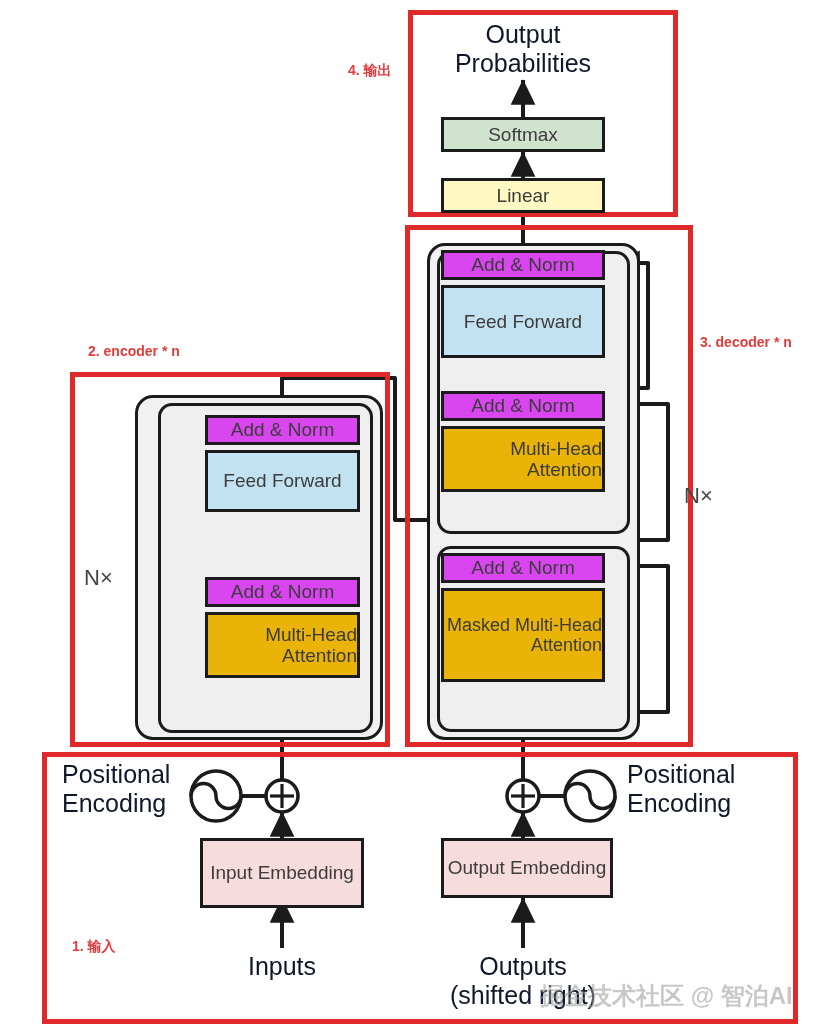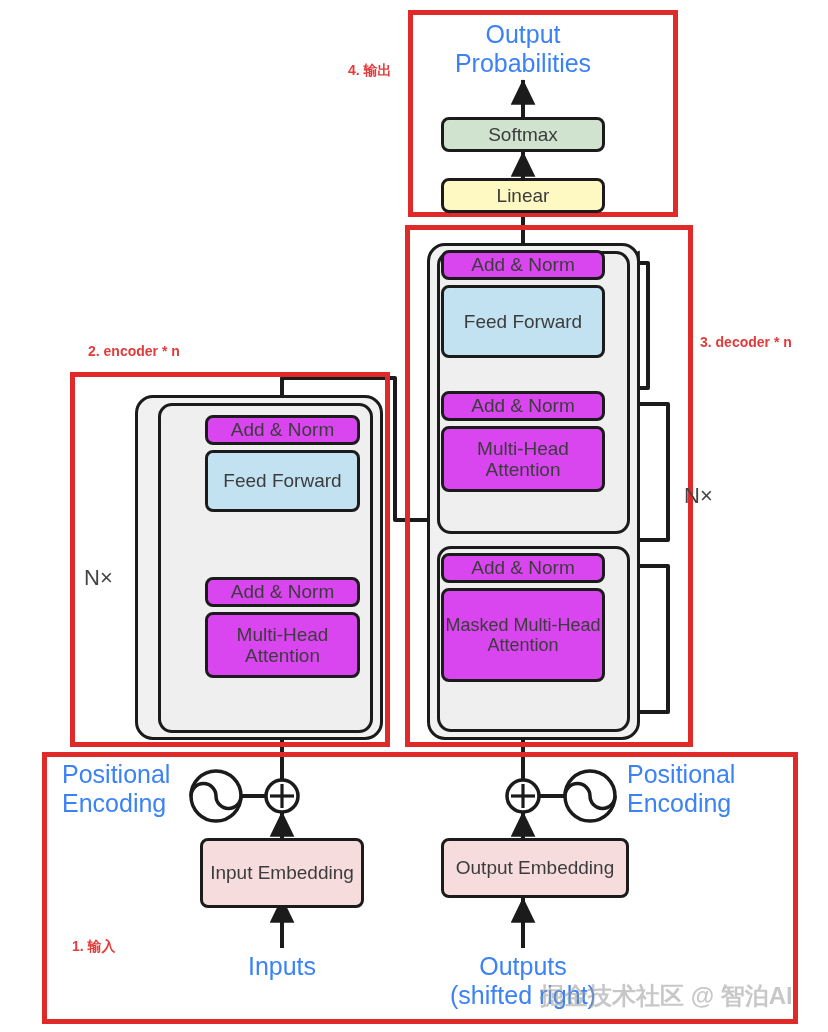--- a/index.html
+++ b/index.html
@@ -5,38 +5,38 @@
   html,body{margin:0;padding:0;background:#ffffff;}
   body{width:828px;height:1032px;position:relative;overflow:hidden;
        font-family:"Liberation Sans","DejaVu Sans",sans-serif;color:#3a3a3a;}
 
   
   .redbox{position:absolute;border:5px solid #e02a2a;box-sizing:border-box;background:transparent;}
   .redlabel{position:absolute;color:#e23b3b;font-weight:bold;font-size:14px;white-space:nowrap;
             font-family:"Liberation Sans","DejaVu Sans",sans-serif;}
 
   
-  .node{position:absolute;box-sizing:border-box;border:3px solid #1b1b1b;border-radius:8px;
-        display:flex;align-items:center;justify-content:center;text-align:center;
+  .node{position:absolute;box-sizing:border-box;border:3px solid #1b1b1b;border-radius:0;
+        display:flex;align-items:center;justify-content:center;text-align:right;
         line-height:1.12;color:#3c3c3c;font-size:19px;}
   .node.small{font-size:18px;}
   .addnorm{background:#d946ef;}
   .ff{background:#c2e2f2;}
-  .attn{background:#d946ef;}
+  .attn{background:#eab308;}
   .softmax{background:#cfe3cf;}
   .linear{background:#fef9c3;}
   .embed{background:#f7dcdd;}
 
   
   .panel{position:absolute;box-sizing:border-box;border:3px solid #1b1b1b;border-radius:18px;
          background:#f1f1f1;}
   .panel.inner{border-radius:14px;background:#efefef;}
 
   
-  .txt{position:absolute;color:#3b82f6;white-space:pre-line;line-height:1.15;}
+  .txt{position:absolute;color:#0f172a;white-space:pre-line;line-height:1.15;}
   .bigtxt{font-size:25px;text-align:center;}
   .nx{font-size:22px;color:#444;}
 
   
   svg.wires{position:absolute;left:0;top:0;width:828px;height:1032px;pointer-events:none;}
 
   
   .watermark{position:absolute;font-size:24px;color:#9a9a9a;opacity:.55;white-space:nowrap;font-weight:bold;}
 </style>
 </head>
@@ -181,21 +181,21 @@
 
 <div class="txt bigtxt" style="left:62px;top:760px;width:170px;text-align:left;">Positional
 Encoding</div>
 
 <div class="txt bigtxt" style="left:627px;top:760px;width:180px;text-align:left;">Positional
 Encoding</div>
 
 <div class="node embed" style="left:200px;top:838px;width:164px;height:70px;">Input
 Embedding</div>
 
-<div class="node embed" style="left:441px;top:838px;width:188px;height:60px;">Output
+<div class="node embed" style="left:441px;top:838px;width:172px;height:60px;">Output
 Embedding</div>
 
 <div class="txt bigtxt" style="left:202px;top:952px;width:160px;">Inputs</div>
 
 <div class="txt bigtxt" style="left:433px;top:952px;width:180px;">Outputs
 (shifted right)</div>
 
 <div class="watermark" style="left:540px;top:980px;">掘金技术社区 @ 智泊AI</div>
 
 </body></html>

